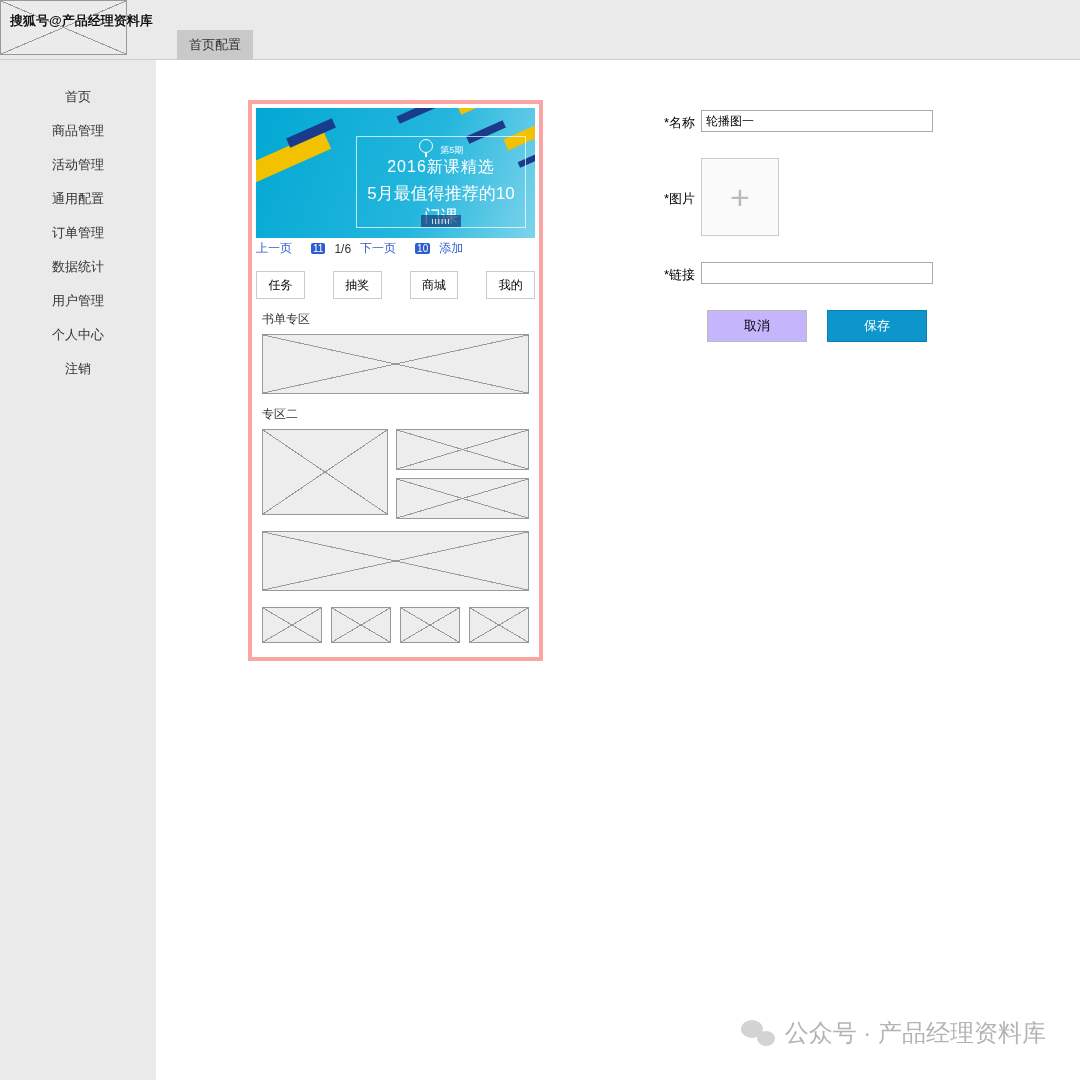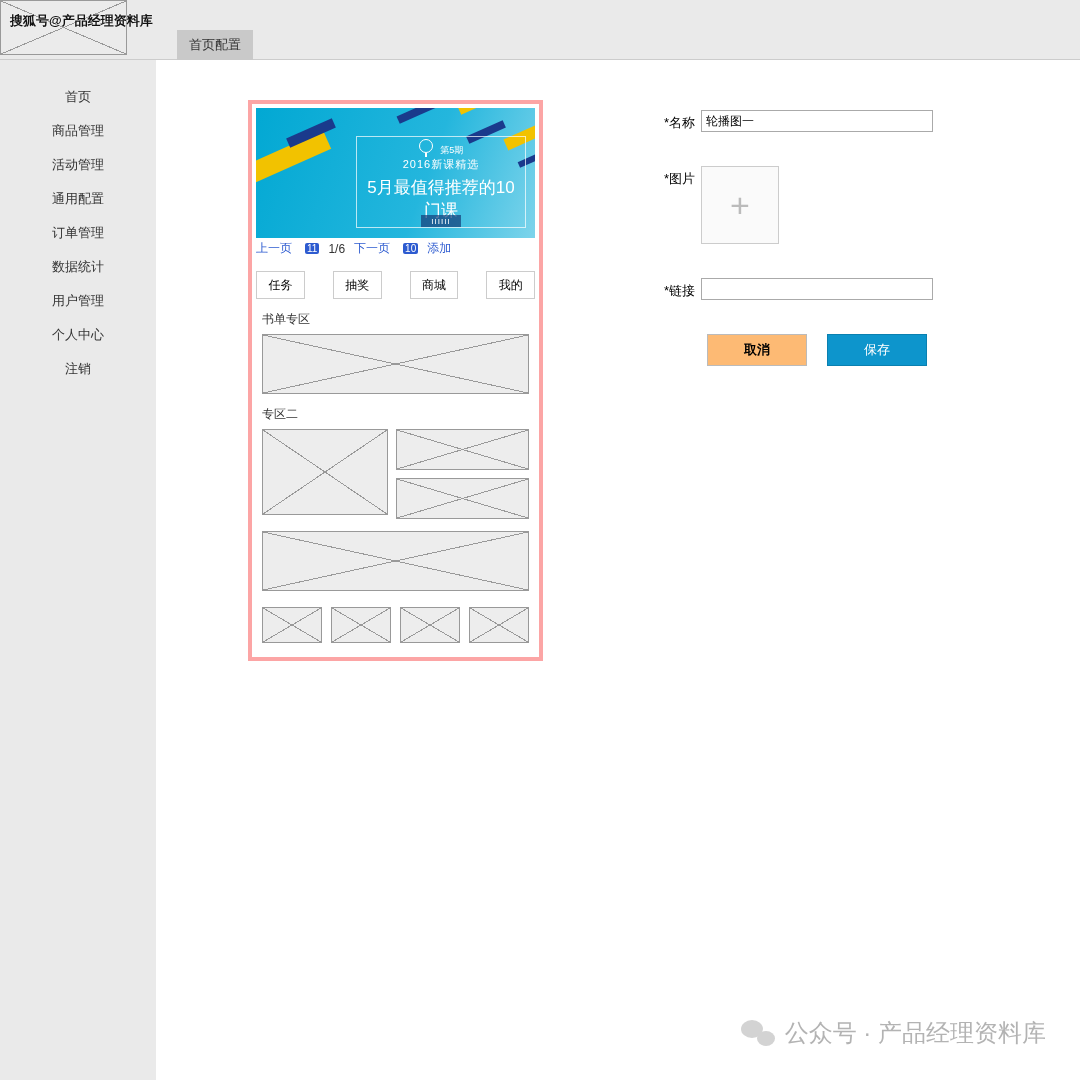--- a/index.html
+++ b/index.html
@@ -130,21 +130,21 @@
   position: relative;
 }
 .trophy::after {
   content: '';
   position: absolute;
   left: 5px; top: 13px;
   width: 2px; height: 4px;
   background: #fff;
 }
 .banner-sub1 { font-size: 9px; }
-.banner-sub2 { font-size: 11px; letter-spacing: 1px;}
+.banner-sub2 { font-size: 16px; letter-spacing: 1px;}
 .banner-title { font-size: 17px; margin-top: 4px; font-weight: 400;}
 .banner-logo-bg {
   position: absolute;
   bottom: 0; left: 50%;
   transform: translateX(-50%);
   width: 40px; height: 12px;
   background: rgba(20,60,120,0.7);
   color: #fff;
   font-size: 8px;
   display: flex; align-items:center; justify-content:center;
@@ -161,21 +161,21 @@
 .pager-row .cnt { color: #333; }
 .badge {
   display: inline-block;
   background: #2d5bd0;
   color: #fff;
   font-size: 10px;
   min-width: 14px;
   text-align: center;
   border-radius: 2px;
   padding: 0 2px;
-  margin-left: 4px;
+  margin-left: 10px;
 }
 .tabrow {
   display: flex;
   gap: 28px;
   justify-content: center;
   padding: 10px 0 8px 0;
 }
 .tabrow button {
   width: 52px; height: 28px;
   border: 1px solid #ccc;
@@ -210,22 +210,22 @@
 .row2 .right { width: 52%; display: flex; flex-direction: column; gap: 4px; }
 .row2 .right .placeholder { height: 41px; }
 .row4 { display: flex; gap: 5px; padding: 6px 4px 0 4px; }
 .row4 .placeholder { flex:1; height: 36px; }
 .form-col {
   padding: 50px 0 0 110px;
   width: 430px;
 }
 .fld {
   display: flex;
-  align-items: flex-start;
-  margin-bottom: 34px;
+  align-items: center;
+  margin-bottom: 26px;
 }
 .fld label {
   width: 48px;
   text-align: right;
   font-size: 13px;
   padding-right: 6px;
   padding-top: 4px;
 }
 .fld input[type=text] {
   width: 232px;
@@ -247,21 +247,21 @@
   display: flex;
   gap: 20px;
   padding-left: 54px;
   margin-top: 20px;
 }
 .btns button {
   width: 100px; height: 32px;
   font-size: 13px;
   cursor: pointer;
 }
-.btn-cancel { background: #fdba74; border: 1px solid #bbb; font-weight: bold; }
+.btn-cancel { background: #c4b5fd; border: 1px solid #bbb; }
 .btn-save { background: #0d95cc; color: #fff; border: 1px solid #0a80b0; }
 .wm-bottom {
   position: absolute;
   right: 34px;
   bottom: 30px;
   color: #b3b3b3;
   font-size: 24px;
   display: flex;
   align-items: center;
   gap: 10px;

